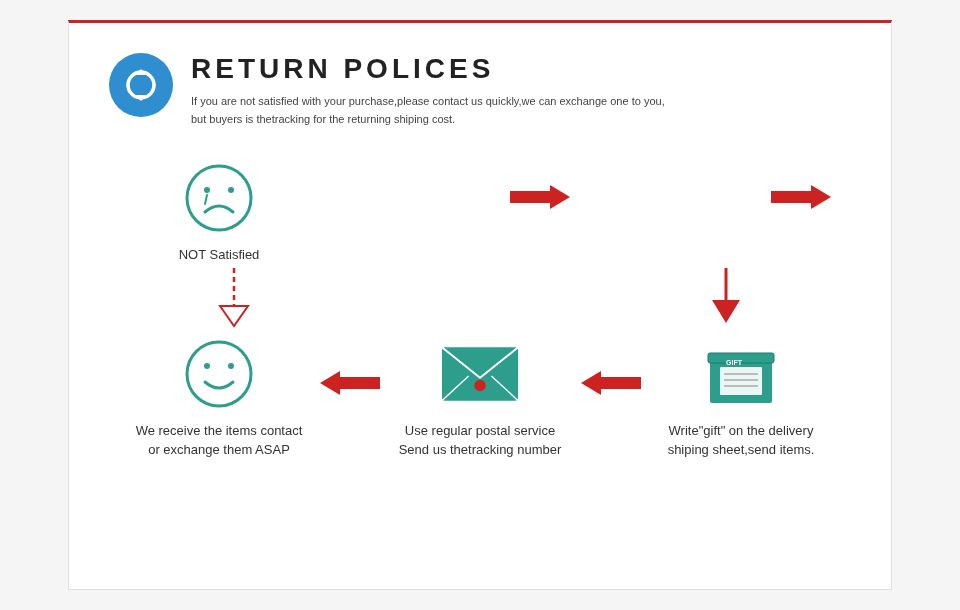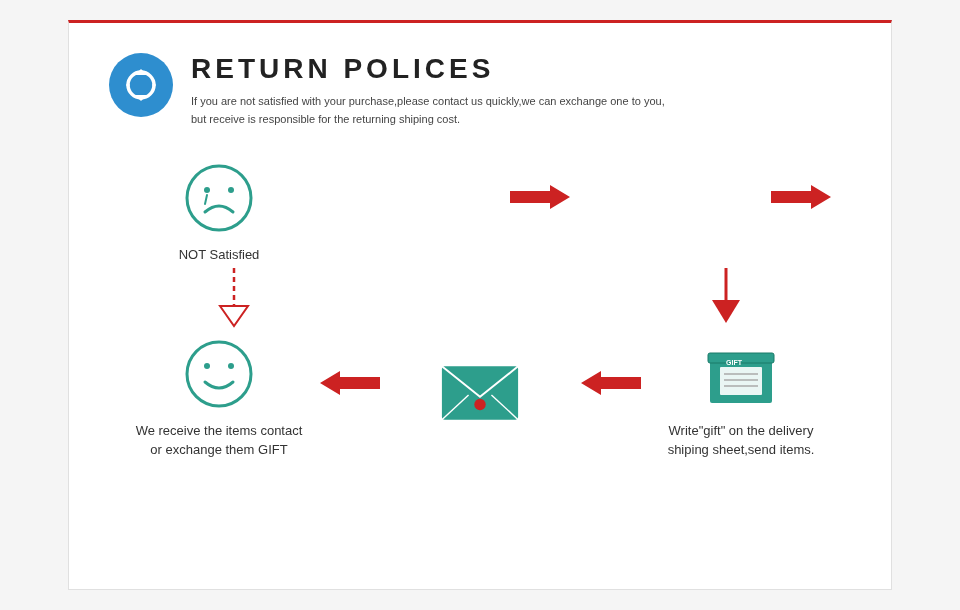--- a/index.html
+++ b/index.html
@@ -137,21 +137,21 @@
         <path d="M33 20 C33 13 27 7 20 7" stroke="white" stroke-width="3.5" fill="none" stroke-linecap="round"></path>
 
         <polygon points="20,4 14,10 26,10" fill="white"></polygon>
         <polygon points="20,36 14,30 26,30" fill="white"></polygon>
       </svg>
     </div>
     <div class="header-text">
       <h1>RETURN POLICES</h1>
       <p>
         <span>If you are not satisfied with your purchase,please contact us quickly,we can exchange one to you,</span><br>
-        <span>but receive is responsible for the returning shiping cost.</span>
+        <span>but buyers is thetracking for the returning shiping cost.</span>
       </p>
     </div>
   </div>
 
   <div class="flow-diagram">
 
     <div class="row">
 
       <div class="step">
         <div class="step-icon sad-face-icon">
@@ -211,21 +211,21 @@
             <circle cx="36" cy="36" r="32" stroke="#2d9e8c" stroke-width="3" fill="none"></circle>
 
             <circle cx="24" cy="28" r="3" fill="#2d9e8c"></circle>
             <circle cx="48" cy="28" r="3" fill="#2d9e8c"></circle>
 
             <path d="M22 44 Q36 56 50 44" stroke="#2d9e8c" stroke-width="3" fill="none" stroke-linecap="round"></path>
           </svg>
         </div>
         <div class="step-label">
           <span>We receive the items contact</span><br>
-          <span>or exchange them GIFT</span>
+          <span>or exchange them ASAP</span>
         </div>
       </div>
 
       <div class="arrow-left">
         <svg width="60" height="28" viewBox="0 0 60 28">
           <polygon points="60,8 20,8 20,2 0,14 20,26 20,20 60,20" fill="#cc2222"></polygon>
         </svg>
       </div>
 
       <div class="step">
@@ -234,20 +234,24 @@
 
             <rect x="2" y="2" width="80" height="56" rx="3" fill="#2d9e8c"></rect>
 
             <path d="M2 2 L42 34 L82 2" stroke="white" stroke-width="2" fill="none"></path>
 
             <line x1="2" y1="58" x2="30" y2="32" stroke="white" stroke-width="1.5"></line>
             <line x1="82" y1="58" x2="54" y2="32" stroke="white" stroke-width="1.5"></line>
 
             <circle cx="42" cy="42" r="6" fill="#cc2222"></circle>
           </svg>
+        </div>
+        <div class="step-label">
+          <span>Use regular postal service</span><br>
+          <span>Send us thetracking number</span>
         </div>
       </div>
 
       <div class="arrow-left">
         <svg width="60" height="28" viewBox="0 0 60 28">
           <polygon points="60,8 20,8 20,2 0,14 20,26 20,20 60,20" fill="#cc2222"></polygon>
         </svg>
       </div>
 
       <div class="step">

